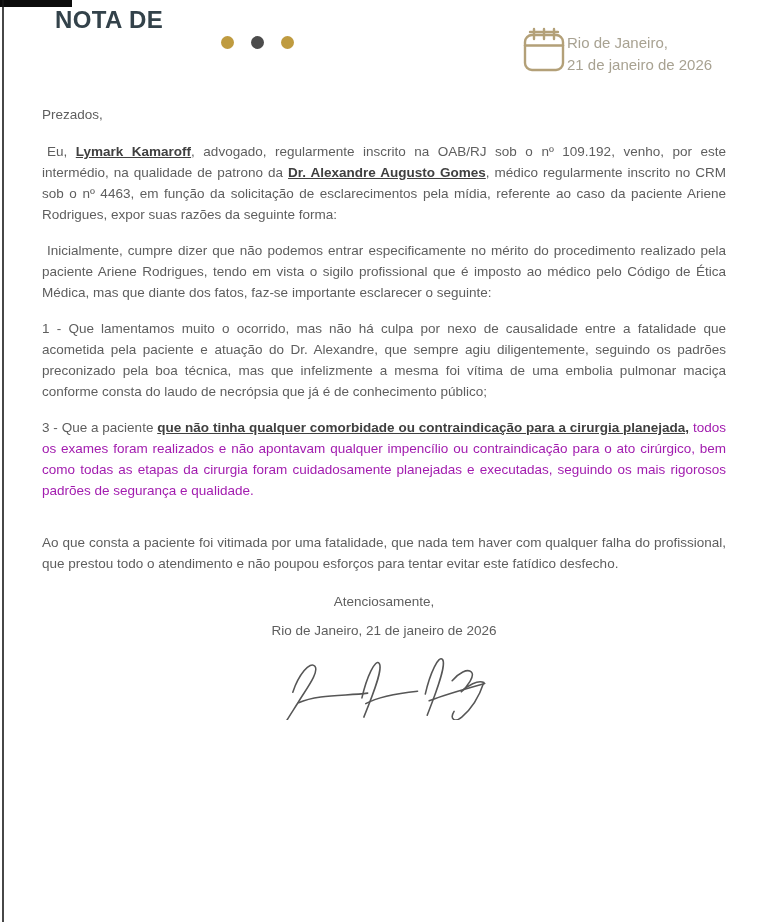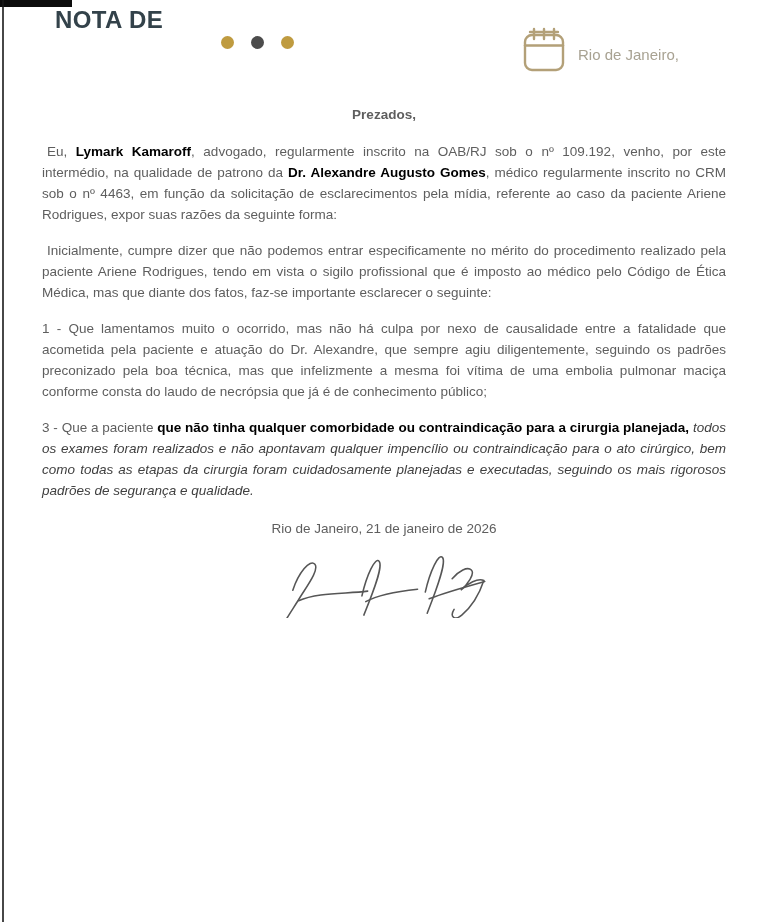--- a/index.html
+++ b/index.html
@@ -17,37 +17,37 @@
   .artifact-topbar { position:absolute; left:0; top:0; width:72px; height:7px; background:#0c0c0c; }
   .artifact-leftline { position:absolute; left:2px; top:0; width:2px; height:100%; background:rgba(25,25,25,.8); }
 
   
   header { position:relative; height:86px; padding-top:4px; }
   .title { margin-left:55px; font-size:24px; font-weight:bold; color:#33424a; line-height:31px; letter-spacing:.4px; }
   .dots { position:absolute; left:221px; top:36px; display:flex; gap:17px; }
   .dot { width:13px; height:13px; border-radius:50%; }
   .dot-1, .dot-3 { background:#bf9b40; }
   .dot-2 { background:#4c4c4c; }
-  .date-block { position:absolute; left:522px; top:26px; display:flex; align-items:center; gap:12px; }
+  .date-block { position:absolute; left:522px; top:26px; display:flex; align-items:flex-start; gap:1px; }
   .cal-icon { width:44px; height:48px; }
   .date-text { font-size:15px; color:#a8a292; line-height:22px; padding-top:6px; white-space:nowrap; }
 
   
   main { margin:14px 42px 0 42px; font-size:13.5px; color:#5e5e5e; line-height:21px; text-align:justify; }
   main p { margin:0 0 15px 0; }
-  p.salutation { text-align:center; margin-bottom:16px;font-weight:bold; }
+  p.salutation { text-align:left; margin-bottom:16px; }
   p.indent { text-indent:5px; }
   p.gap-lg { margin-top:31px; }
-  .run-bold { font-weight:bold; color:#000000; }
-  .run-dark { color:#404040;font-style:italic; }
+  .run-bold { font-weight:bold; color:#404040;text-decoration:underline; }
+  .run-dark { color:#a21caf; }
 
   
   .closing { text-align:center; font-size:13.5px; color:#5e5e5e; }
   .regards { margin-top:20px; }
-  .place-date { margin-top:20px; }
+  .place-date { margin-top:14px; }
   .sig-block { margin-top:10px; }
   .sig-svg { width:264px; height:72px; display:block; margin:0 auto -15px auto; }
 </style>
 </head>
 <body>
 
 <div class="page">
   <div class="artifact-topbar"></div>
   <div class="artifact-leftline"></div>
 
@@ -66,33 +66,36 @@
           <rect x="3" y="9" width="38" height="35" rx="7"></rect>
           <line x1="3" y1="19.5" x2="41" y2="19.5"></line>
           <line x1="12" y1="3" x2="12" y2="13"></line>
           <line x1="22" y1="3" x2="22" y2="13"></line>
           <line x1="32" y1="3" x2="32" y2="13"></line>
           <line x1="8" y1="6" x2="36" y2="6"></line>
         </svg>
       </span>
       <div class="date-text">
         <div>Rio de Janeiro,</div>
+        <div>21 de janeiro de 2026</div>
       </div>
     </div>
   </header>
 
   <main>
     <p class="salutation">Prezados,</p>
     <p class="indent"><span>Eu, </span><span class="run-bold">Lymark Kamaroff</span><span>, advogado, regularmente inscrito na OAB/RJ sob o nº 109.192, venho, por este intermédio, na qualidade de patrono da </span><span class="run-bold">Dr. Alexandre Augusto Gomes</span><span>, médico regularmente inscrito no CRM sob o nº 4463, em função da solicitação de esclarecimentos pela mídia, referente ao caso da paciente Ariene Rodrigues, expor suas razões da seguinte forma:</span></p>
     <p class="indent"><span>Inicialmente, cumpre dizer que não podemos entrar especificamente no mérito do procedimento realizado pela paciente Ariene Rodrigues, tendo em vista o sigilo profissional que é imposto ao médico pelo Código de Ética Médica, mas que diante dos fatos, faz-se importante esclarecer o seguinte:</span></p>
     <p><span>1 - Que lamentamos muito o ocorrido, mas não há culpa por nexo de causalidade entre a fatalidade que acometida pela paciente e atuação do Dr. Alexandre, que sempre agiu diligentemente, seguindo os padrões preconizado pela boa técnica, mas que infelizmente a mesma foi vítima de uma embolia pulmonar maciça conforme consta do laudo de necrópsia que já é de conhecimento público;</span></p>
     <p><span>3 - Que a paciente </span><span class="run-bold">que não tinha qualquer comorbidade ou contraindicação para a cirurgia planejada,</span><span class="run-dark"> todos os exames foram realizados e não apontavam qualquer impencílio ou contraindicação para o ato cirúrgico, bem como todas as etapas da cirurgia foram cuidadosamente planejadas e executadas, seguindo os mais rigorosos padrões de segurança e qualidade.</span></p>
+    <p class="gap-lg"><span>Ao que consta a paciente foi vitimada por uma fatalidade, que nada tem haver com qualquer falha do profissional, que prestou todo o atendimento e não poupou esforços para tentar evitar este fatídico desfecho.</span></p>
   </main>
 
   <div class="closing">
+    <div class="regards">Atenciosamente,</div>
     <div class="place-date">Rio de Janeiro, 21 de janeiro de 2026</div>
 
     <div class="sig-block">
       <span>
         <svg class="sig-svg" viewBox="0 0 270 75" fill="none" stroke="#565656" stroke-width="1.6" stroke-linecap="round">
           <path d="M40,46 C46,28 58,13 63,19 C68,25 53,44 46,56 C41,64 37,70 34,75"></path>
           <path d="M46,57 C66,48 96,50 118,47"></path>
           <path d="M112,52 C117,30 126,11 130,16 C134,21 125,45 114,72"></path>
           <path d="M116,58 C130,50 150,47 170,45"></path>
           <path d="M178,48 C183,26 192,7 196,12 C200,17 191,42 180,70"></path>

